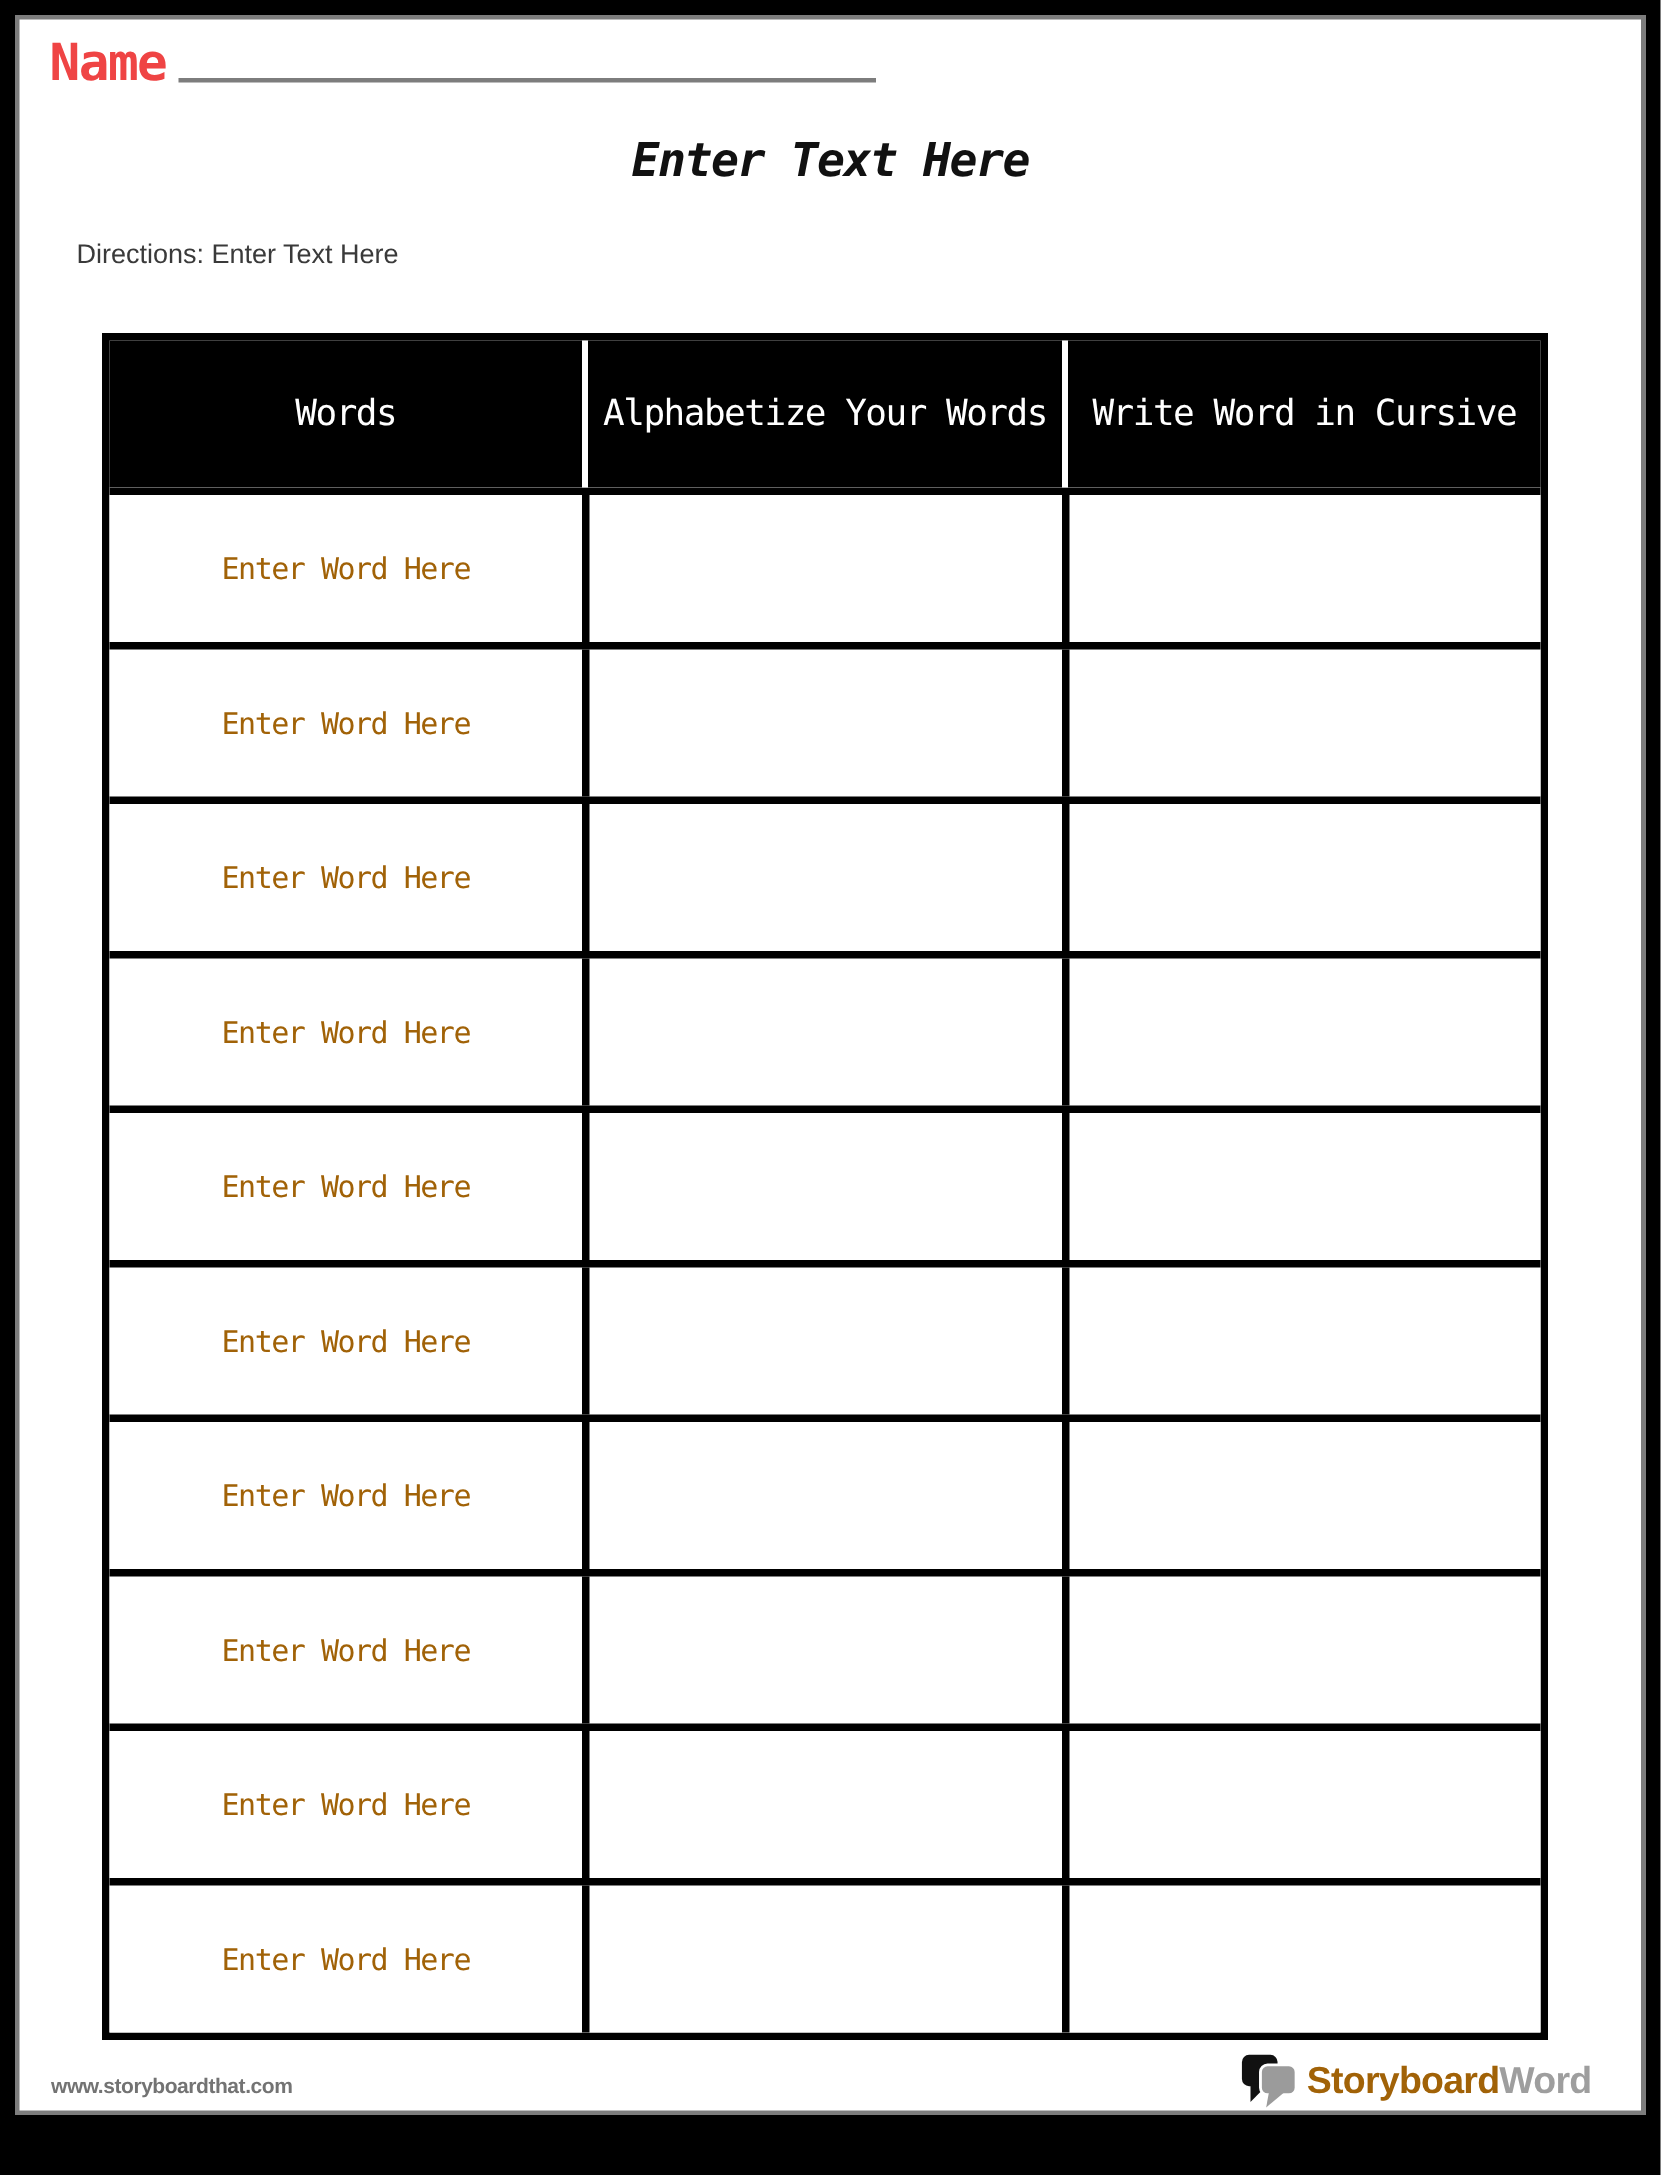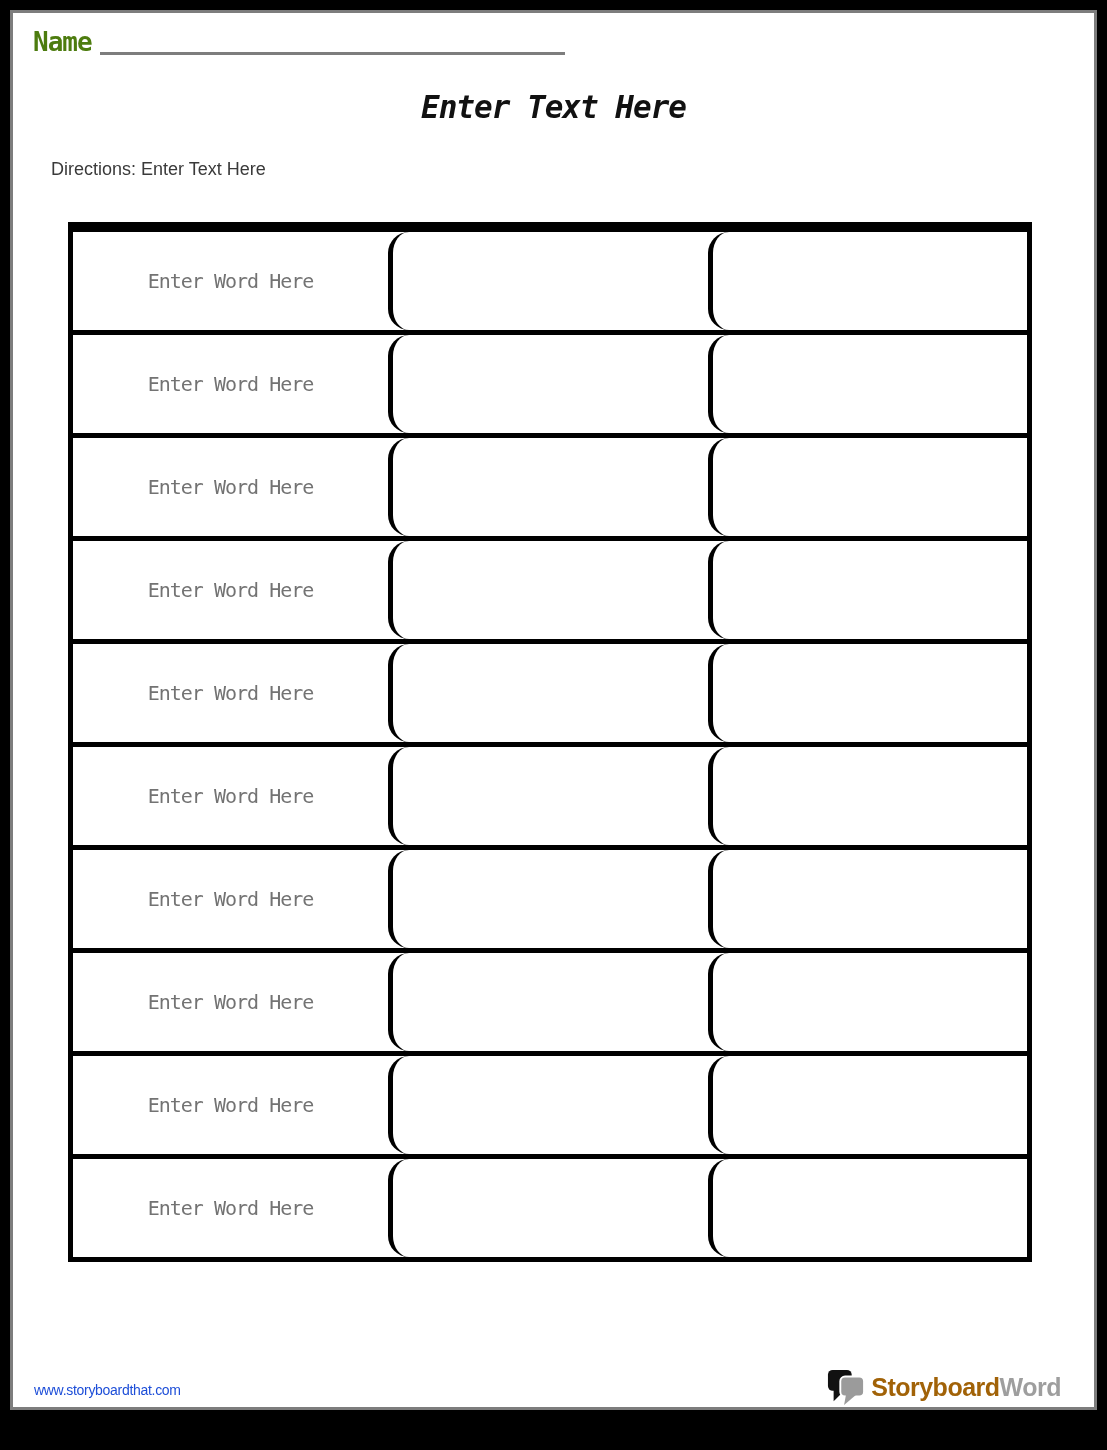--- a/index.html
+++ b/index.html
@@ -19,23 +19,23 @@
   }
   .hand { font-family:"DejaVu Sans Mono", "Liberation Mono", monospace; }
 
   
   .field-row {
     position:absolute;
     display:flex;
     align-items:flex-start;
   }
   .field-row .flabel {
-    font-size:26px;
-    font-weight:700;
-    color:#4d7c0f;
+    font-size:34px;
+    font-weight:700;
+    color:#ef4444;
     line-height:26px;
     letter-spacing:-1px;
   }
   .field-row .fline {
     height:26px;
     border-bottom:3px solid #7d7d7d;
     margin-left:8px;
   }
   .name-row { left:20px; top:16px; }
   .name-row .fline { width:465px; }
@@ -96,33 +96,32 @@
     height:103px;
     border-top:5px solid #000;
     background:#fff;
   }
   .td {
     display:flex;
     align-items:center;
     justify-content:center;
     font-size:20px;
     letter-spacing:-1px;
-    color:#737373;
-    border-radius:21px;
+    color:#a16207;
   }
   .td + .td { border-left:5px solid #000; }
 
   
   .site-url {
     position:absolute;
     left:21px; top:1369px;
     font-size:14px;
-    font-weight:400;
+    font-weight:700;
     letter-spacing:-0.3px;
-    color:#1d4ed8;
+    color:#737373;
   }
   .logo {
     position:absolute;
     right:33px; top:1355px;
     display:flex;
     align-items:center;
     gap:5px;
   }
   .logo-text {
     font-size:25px;
@@ -142,20 +141,25 @@
     <span class="flabel">Name</span>
     <span class="fline"></span>
   </div>
 
 
   <div class="title hand">Enter Text Here</div>
 
   <div class="directions">Directions: Enter Text Here</div>
 
   <div class="wtable">
+    <div class="thead">
+      <div class="th c1 hand">Words</div>
+      <div class="th c2 hand">Alphabetize Your Words</div>
+      <div class="th c3 hand">Write Word in Cursive</div>
+    </div>
 
     <div class="trow">
       <div class="td c1 hand">Enter Word Here</div>
       <div class="td c2"></div>
       <div class="td c3"></div>
     </div>
     <div class="trow">
       <div class="td c1 hand">Enter Word Here</div>
       <div class="td c2"></div>
       <div class="td c3"></div>

